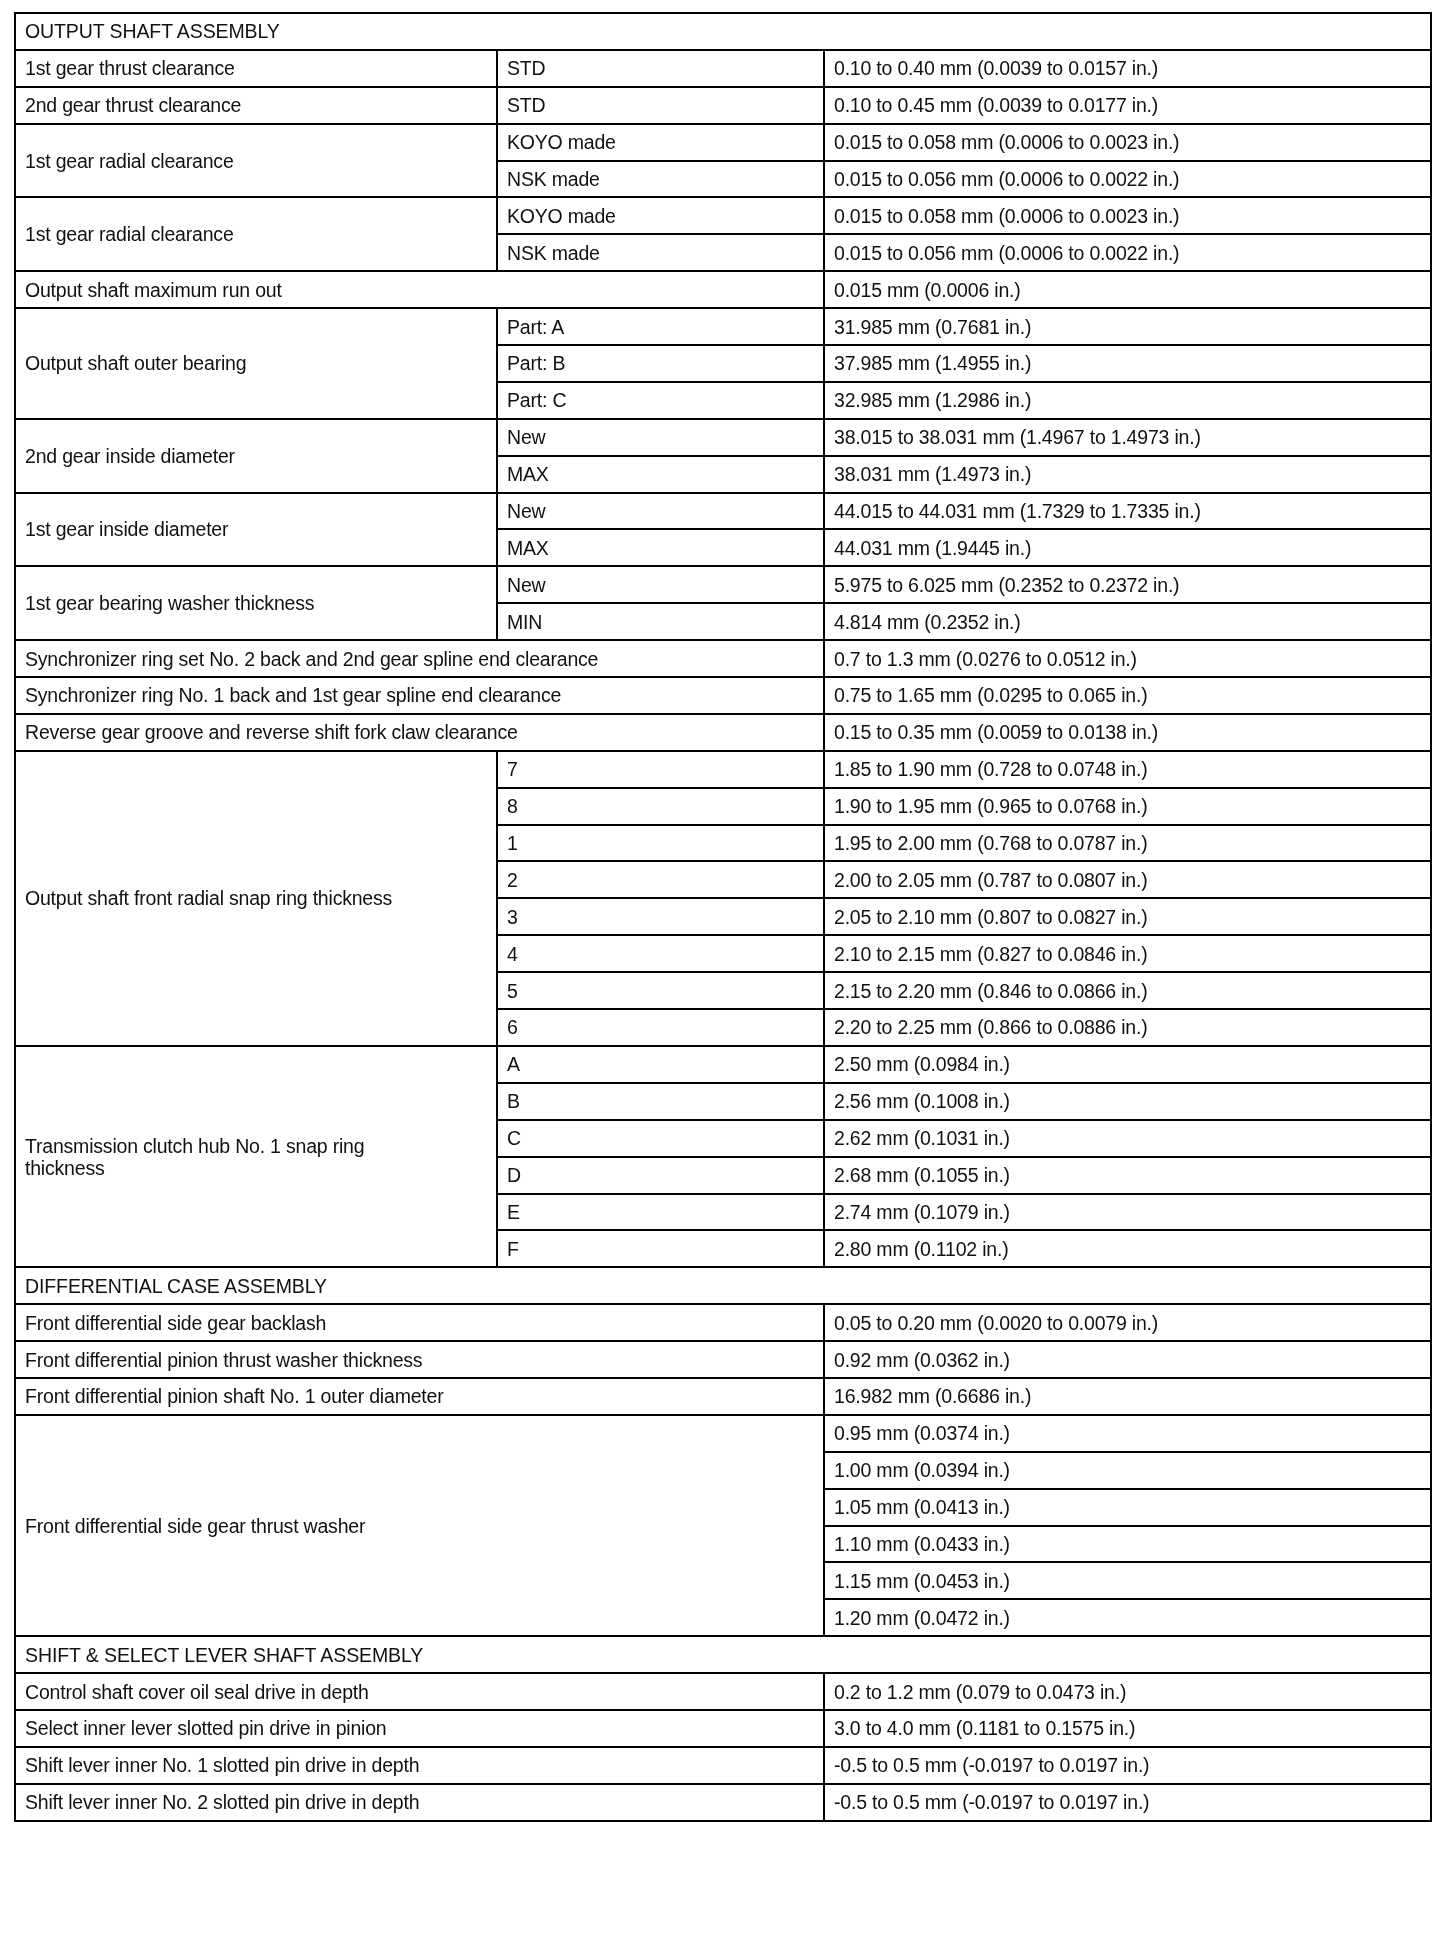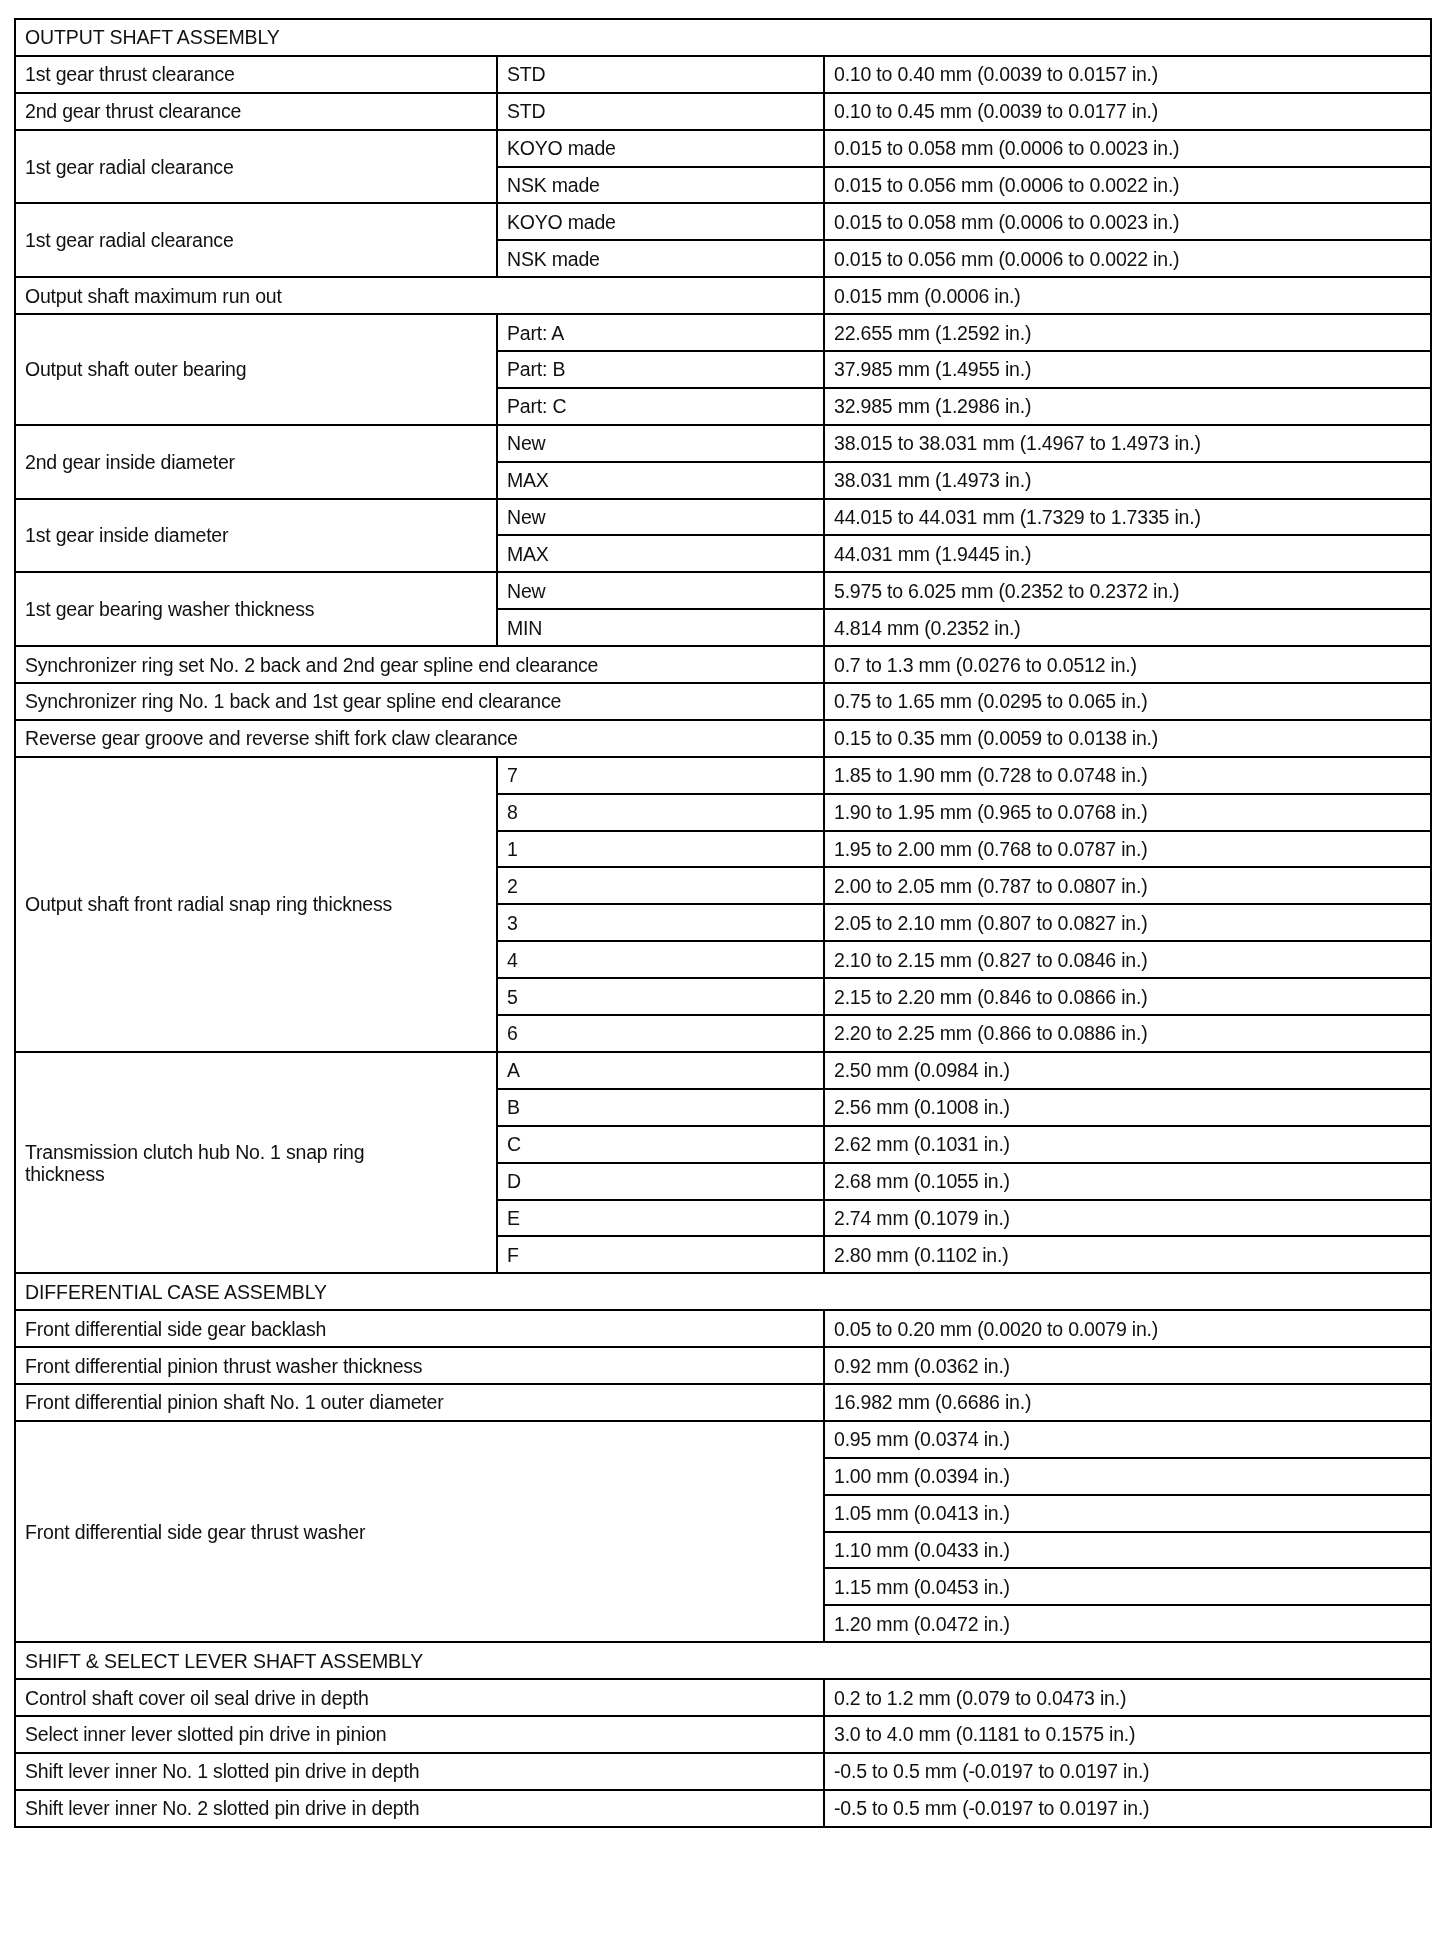--- a/index.html
+++ b/index.html
@@ -1,20 +1,20 @@
 <!DOCTYPE html>
 <html><head>
 <meta charset="utf-8">
 <style>
   html, body { margin: 0; padding: 0; background: #ffffff; }
   body { width: 1456px; height: 1944px; position: relative; overflow: hidden; }
   #spec-table {
     position: absolute;
     left: 14px;
-    top: 18px;
+    top: 12px;
     width: 1416px;
     border-collapse: collapse;
     table-layout: fixed;
     font-family: "Liberation Sans", sans-serif;
     font-size: 19.5px;
     color: #111111;
   }
   #spec-table col.c1 { width: 482px; }
   #spec-table col.c2 { width: 327px; }
   #spec-table col.c3 { width: 607px; }
@@ -72,21 +72,21 @@
       <td>NSK made</td>
       <td>0.015 to 0.056 mm (0.0006 to 0.0022 in.)</td>
     </tr>
     <tr>
       <td colspan="2">Output shaft maximum run out</td>
       <td>0.015 mm (0.0006 in.)</td>
     </tr>
     <tr>
       <td rowspan="3">Output shaft outer bearing</td>
       <td>Part: A</td>
-      <td>22.655 mm (1.2592 in.)</td>
+      <td>31.985 mm (0.7681 in.)</td>
     </tr>
     <tr>
       <td>Part: B</td>
       <td>37.985 mm (1.4955 in.)</td>
     </tr>
     <tr>
       <td>Part: C</td>
       <td>32.985 mm (1.2986 in.)</td>
     </tr>
     <tr>

